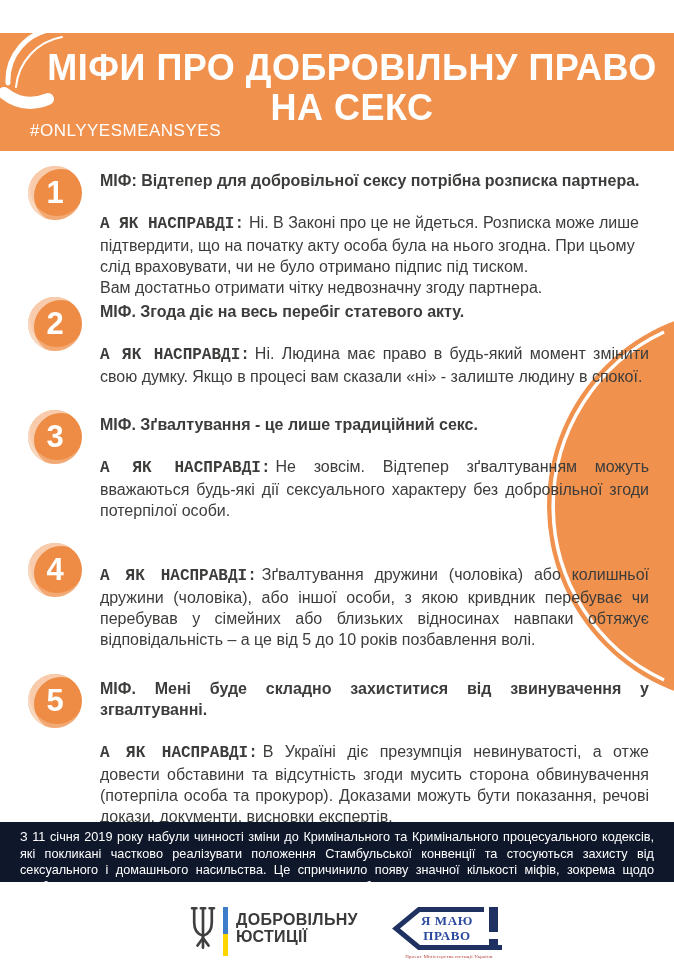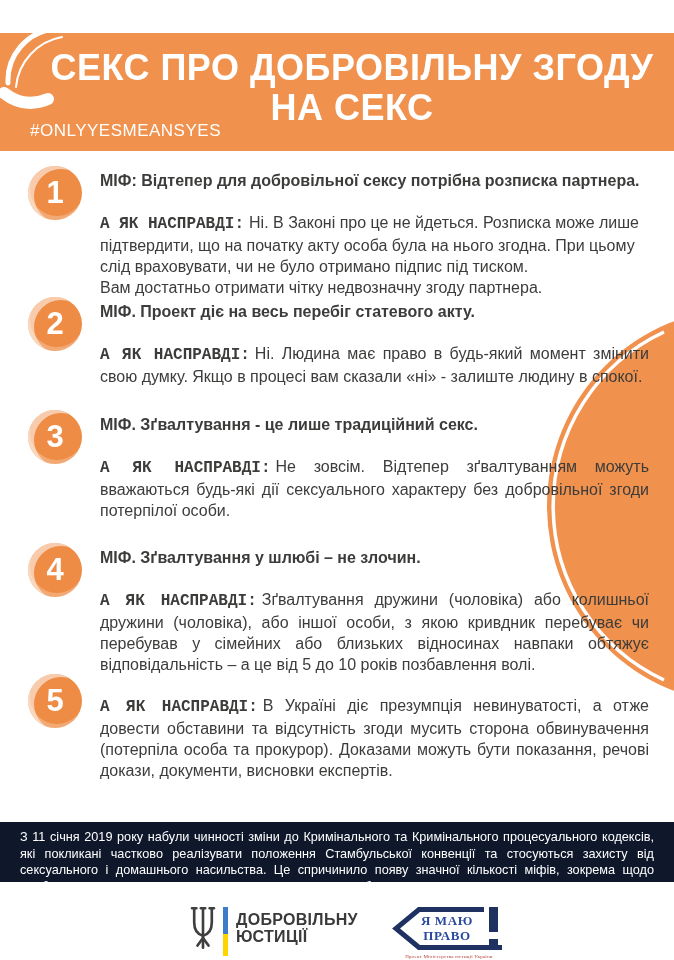--- a/index.html
+++ b/index.html
@@ -79,68 +79,68 @@
     <path d="M600 662 Q634 692 670 704" fill="none" stroke="#ffffff" stroke-width="7" stroke-linecap="round"></path>
   </svg>
 
   <div class="header">
     <svg class="header-swirl" width="120" height="118" viewBox="0 0 120 118" aria-hidden="true">
       <path d="M54 -4 A52 52 0 0 0 8 50" fill="none" stroke="#ffffff" stroke-width="5" stroke-linecap="round"></path>
       <path d="M62 4 A56 56 0 0 0 16 54" fill="none" stroke="#ffffff" stroke-width="2" stroke-linecap="round"></path>
       <path d="M4 60 Q24 76 48 66" fill="none" stroke="#ffffff" stroke-width="12" stroke-linecap="round"></path>
     </svg>
     <h1 class="header-title">
-      <span>СЕКС ПРО ДОБРОВІЛЬНУ ЗГОДУ</span>
+      <span>МІФИ ПРО ДОБРОВІЛЬНУ ПРАВО</span>
       <span>НА СЕКС</span>
     </h1>
     <div class="hashtag">#ONLYYESMEANSYES</div>
   </div>
 
   <div class="myths">
       <div class="myth">
         <div class="num">
           <span>1</span>
         </div>
         <div class="mcontent">
           <p class="mtitle">МІФ: Відтепер для добровільної сексу потрібна розписка партнера.</p>
           <p class="mbody"><b class="mlabel">А ЯК НАСПРАВДІ:</b><span>Ні. В Законі про це не йдеться. Розписка може лише підтвердити, що на початку акту особа була на нього згодна. При цьому слід враховувати, чи не було отримано підпис під тиском.</span><span class="mextra">Вам достатньо отримати чітку недвозначну згоду партнера.</span></p>
         </div>
       </div>
       <div class="myth">
         <div class="num">
           <span>2</span>
         </div>
         <div class="mcontent">
-          <p class="mtitle">МІФ. Проект діє на весь перебіг статевого акту.</p>
+          <p class="mtitle">МІФ. Згода діє на весь перебіг статевого акту.</p>
           <p class="mbody"><b class="mlabel">А ЯК НАСПРАВДІ:</b><span>Ні. Людина має право в будь-який момент змінити свою думку. Якщо в процесі вам сказали «ні» - залиште людину в спокої.</span></p>
         </div>
       </div>
       <div class="myth">
         <div class="num">
           <span>3</span>
         </div>
         <div class="mcontent">
           <p class="mtitle">МІФ. Зґвалтування - це лише традиційний секс.</p>
           <p class="mbody"><b class="mlabel">А ЯК НАСПРАВДІ:</b><span>Не зовсім. Відтепер зґвалтуванням можуть вважаються будь-які дії сексуального характеру без добровільної згоди потерпілої особи.</span></p>
         </div>
       </div>
       <div class="myth">
         <div class="num">
           <span>4</span>
         </div>
         <div class="mcontent">
-          <p class="mtitle">МІФ. Зґвалтування у шлюбі – не злочин.</p>
           <p class="mbody"><b class="mlabel">А ЯК НАСПРАВДІ:</b><span>Зґвалтування дружини (чоловіка) або колишньої дружини (чоловіка), або іншої особи, з якою кривдник перебуває чи перебував у сімейних або близьких відносинах навпаки обтяжує відповідальність – а це від 5 до 10 років позбавлення волі.</span></p>
         </div>
       </div>
       <div class="myth">
         <div class="num">
           <span>5</span>
         </div>
         <div class="mcontent">
+          <p class="mtitle">МІФ. Мені буде складно захиститися від звинувачення у згвалтуванні.</p>
           <p class="mbody"><b class="mlabel">А ЯК НАСПРАВДІ:</b><span>В Україні діє презумпція невинуватості, а отже довести обставини та відсутність згоди мусить сторона обвинувачення (потерпіла особа та прокурор). Доказами можуть бути показання, речові докази, документи, висновки експертів.</span></p>
         </div>
       </div>
     </div>
 
   <div class="footer">
     <p class="footer-text">З 11 січня 2019 року набули чинності зміни до Кримінального та Кримінального процесуального кодексів, які покликані частково реалізувати положення Стамбульської конвенції та стосуються захисту від сексуального і домашнього насильства. Це спричинило появу значної кількості міфів, зокрема щодо необхідності отримання письмової згоди на секс. Ми спробували прояснити ситуацію та спростувати деякі з них.</p>
   </div>
 
   <div class="min-logo">

